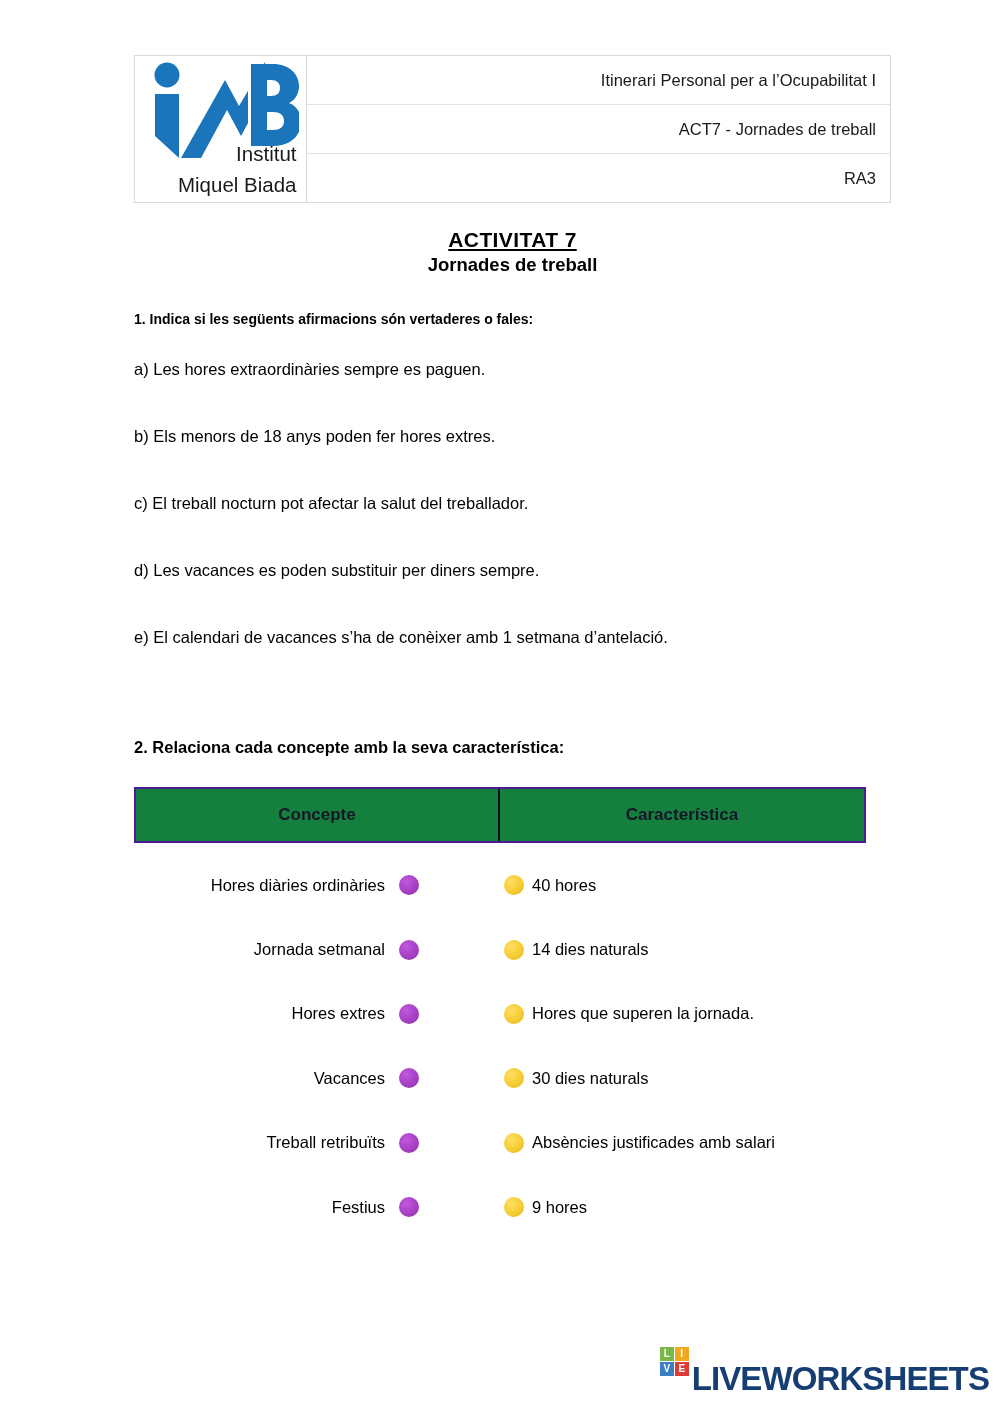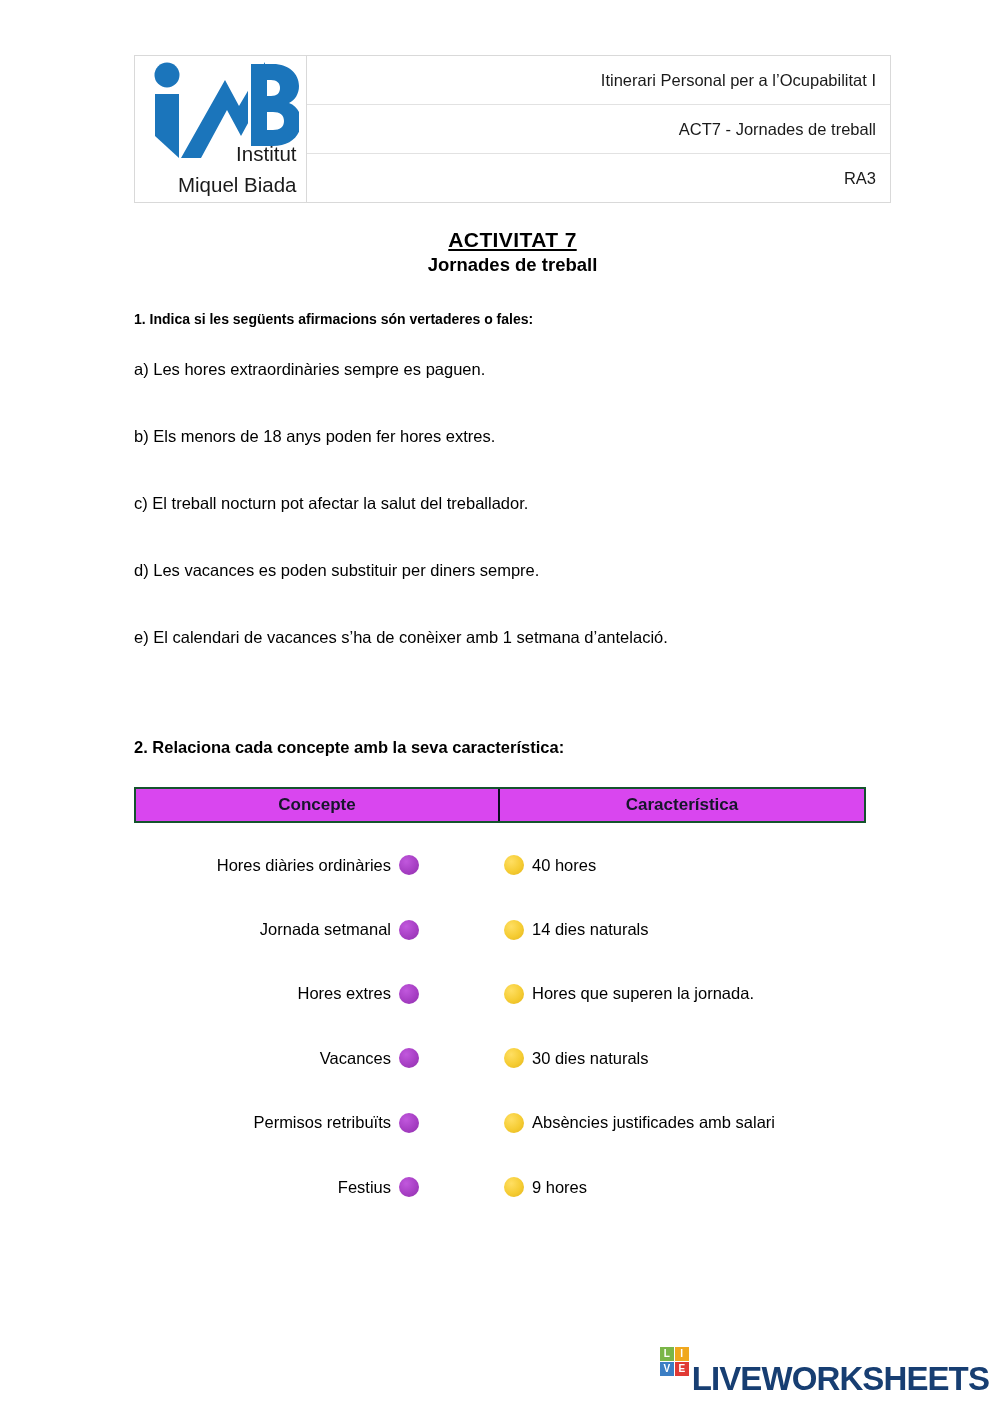--- a/index.html
+++ b/index.html
@@ -131,23 +131,23 @@
     font-weight: bold;
   }
   .match-table {
     position: absolute;
     left: 134px;
     top: 787px;
     width: 732px;
   }
   .match-head {
     display: flex;
-    border: 2px solid #14532d;
-    background: #d946ef;
-    height: 36px;
+    border: 2px solid #4c1d95;
+    background: #15803d;
+    height: 56px;
   }
   .match-head .th {
     display: flex;
     align-items: center;
     justify-content: center;
     font-size: 17px;
     font-weight: bold;
     color: #16162a;
   }
   .match-head .th.left {
@@ -160,21 +160,21 @@
   .match-row {
     display: flex;
     align-items: center;
     height: 64.4px;
   }
   .mr-left {
     width: 285px;
     display: flex;
     align-items: center;
     justify-content: flex-end;
-    gap: 8px;
+    gap: 14px;
     font-size: 16.5px;
     padding-right: 0;
   }
   .mr-gap { width: 85px; }
   .mr-right {
     flex: 1;
     display: flex;
     align-items: center;
     gap: 8px;
     font-size: 16.5px;
@@ -325,21 +325,21 @@
       </div>
       <div class="mr-gap"></div>
       <div class="mr-right">
         <span class="dot yellow"></span>
         <span>30 dies naturals</span>
       </div>
     </div>
 
     <div class="match-row">
       <div class="mr-left">
-        <span>Permisos retribuïts</span>
+        <span>Treball retribuïts</span>
         <span class="dot purple"></span>
       </div>
       <div class="mr-gap"></div>
       <div class="mr-right">
         <span class="dot yellow"></span>
         <span>Absències justificades amb salari</span>
       </div>
     </div>
 
     <div class="match-row">

